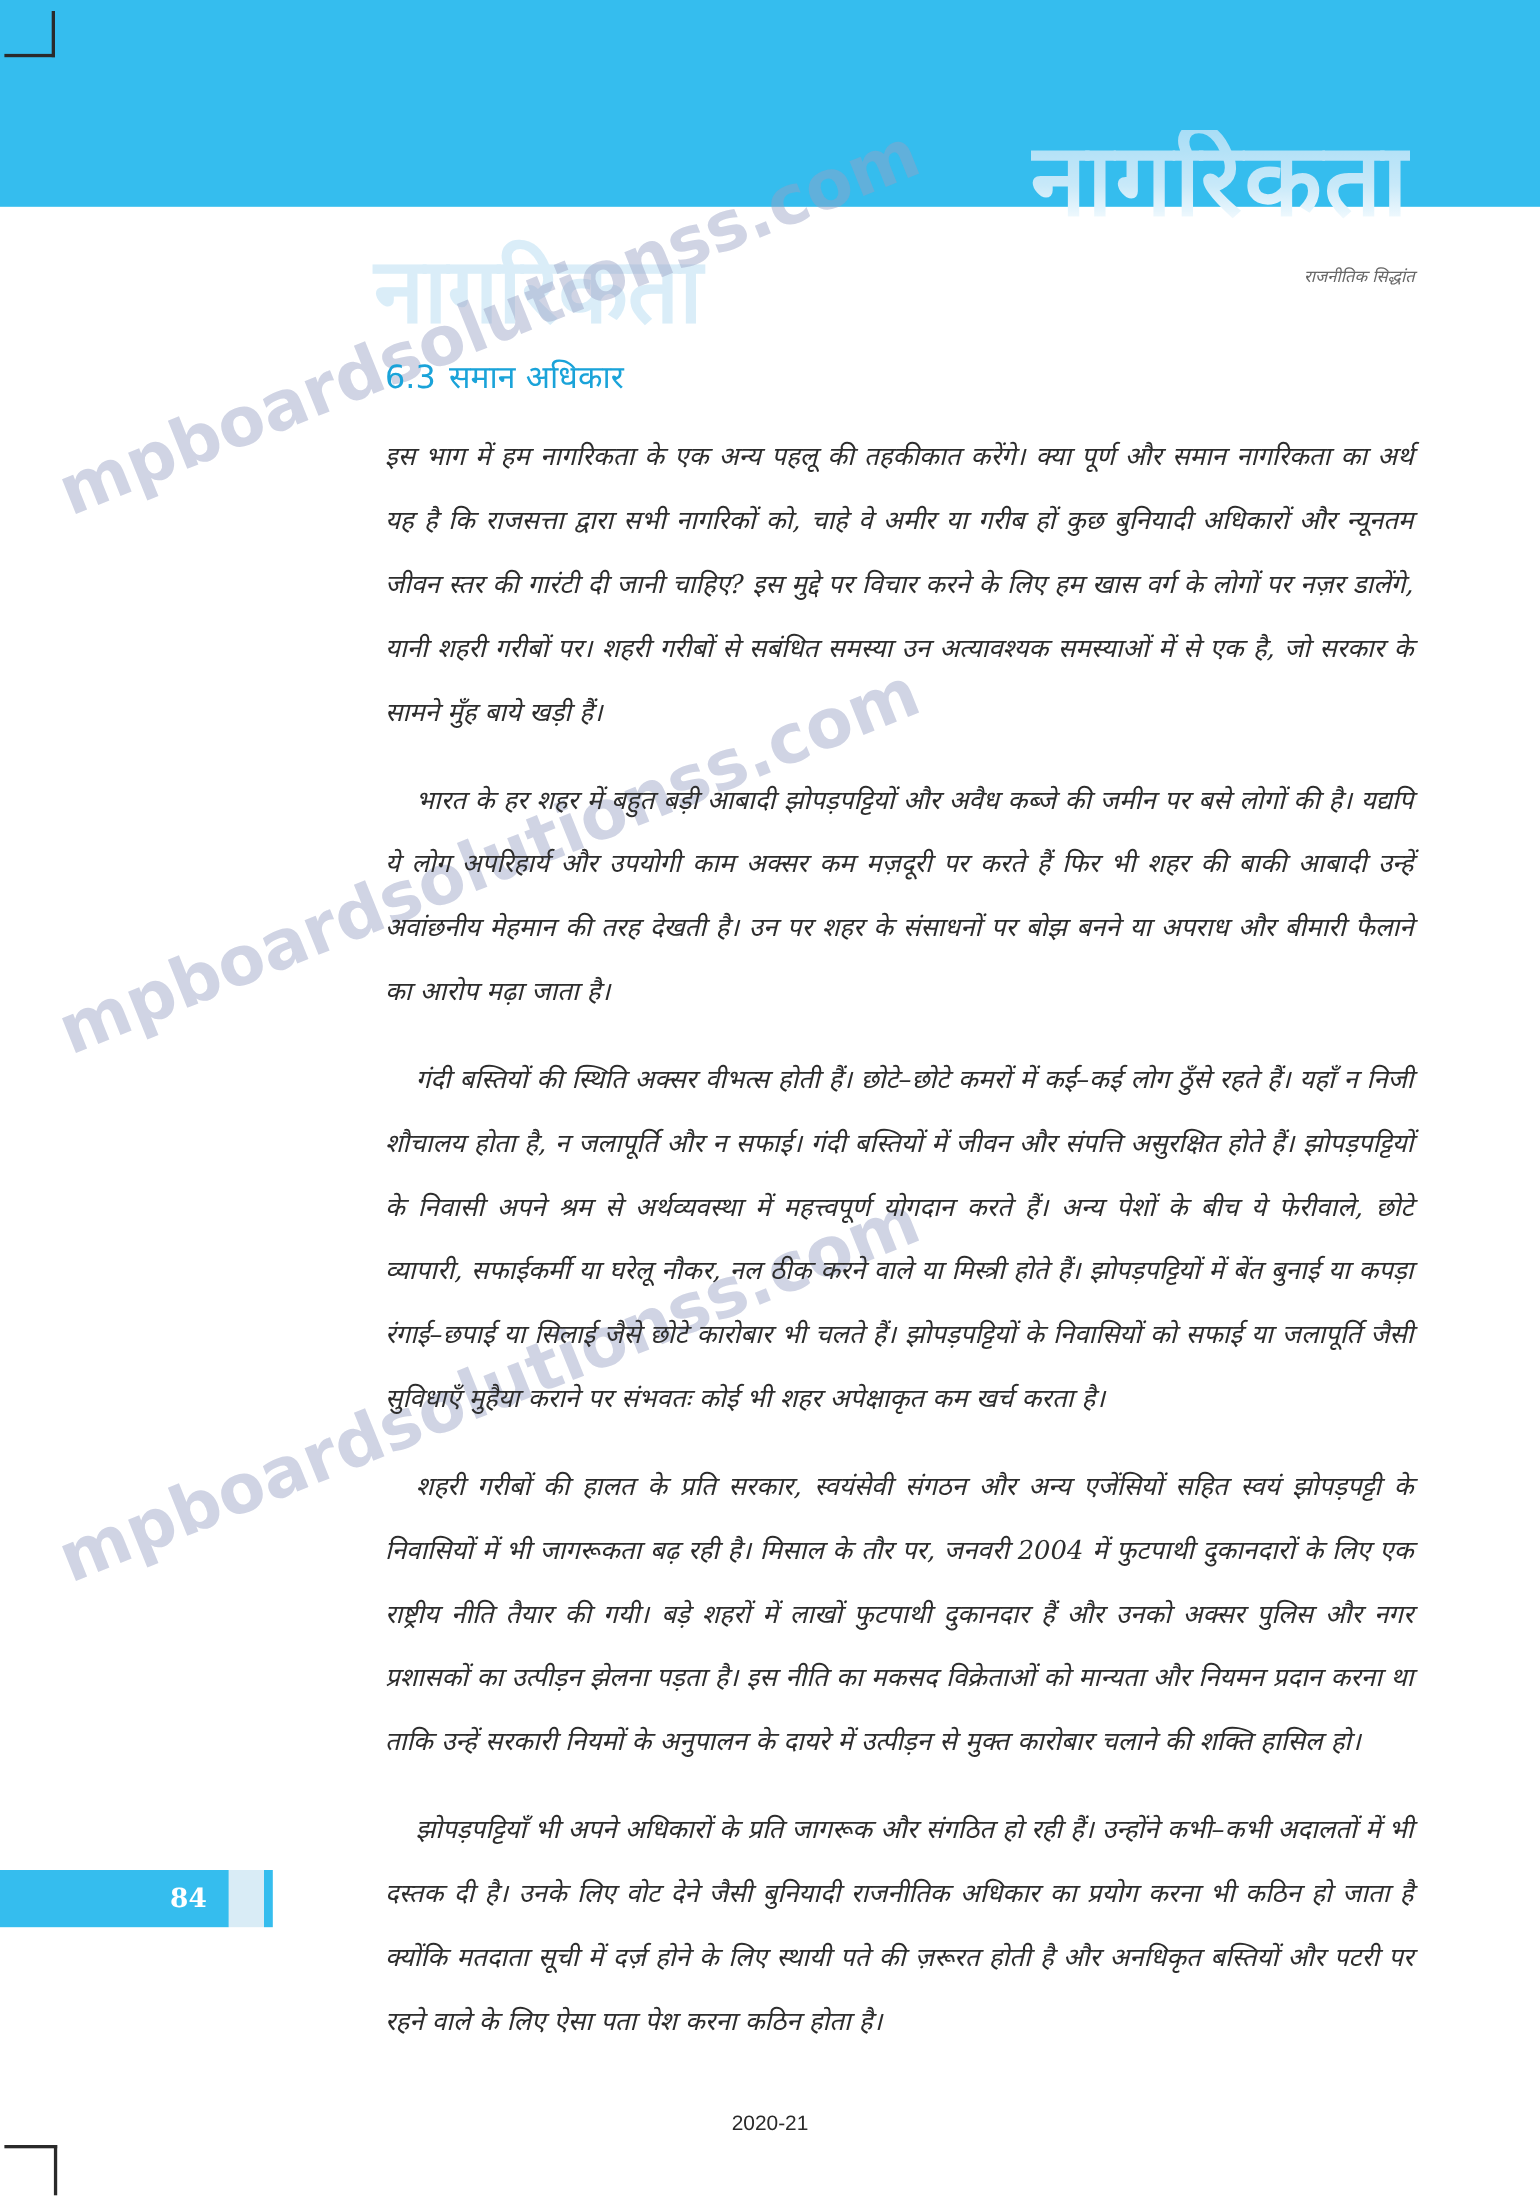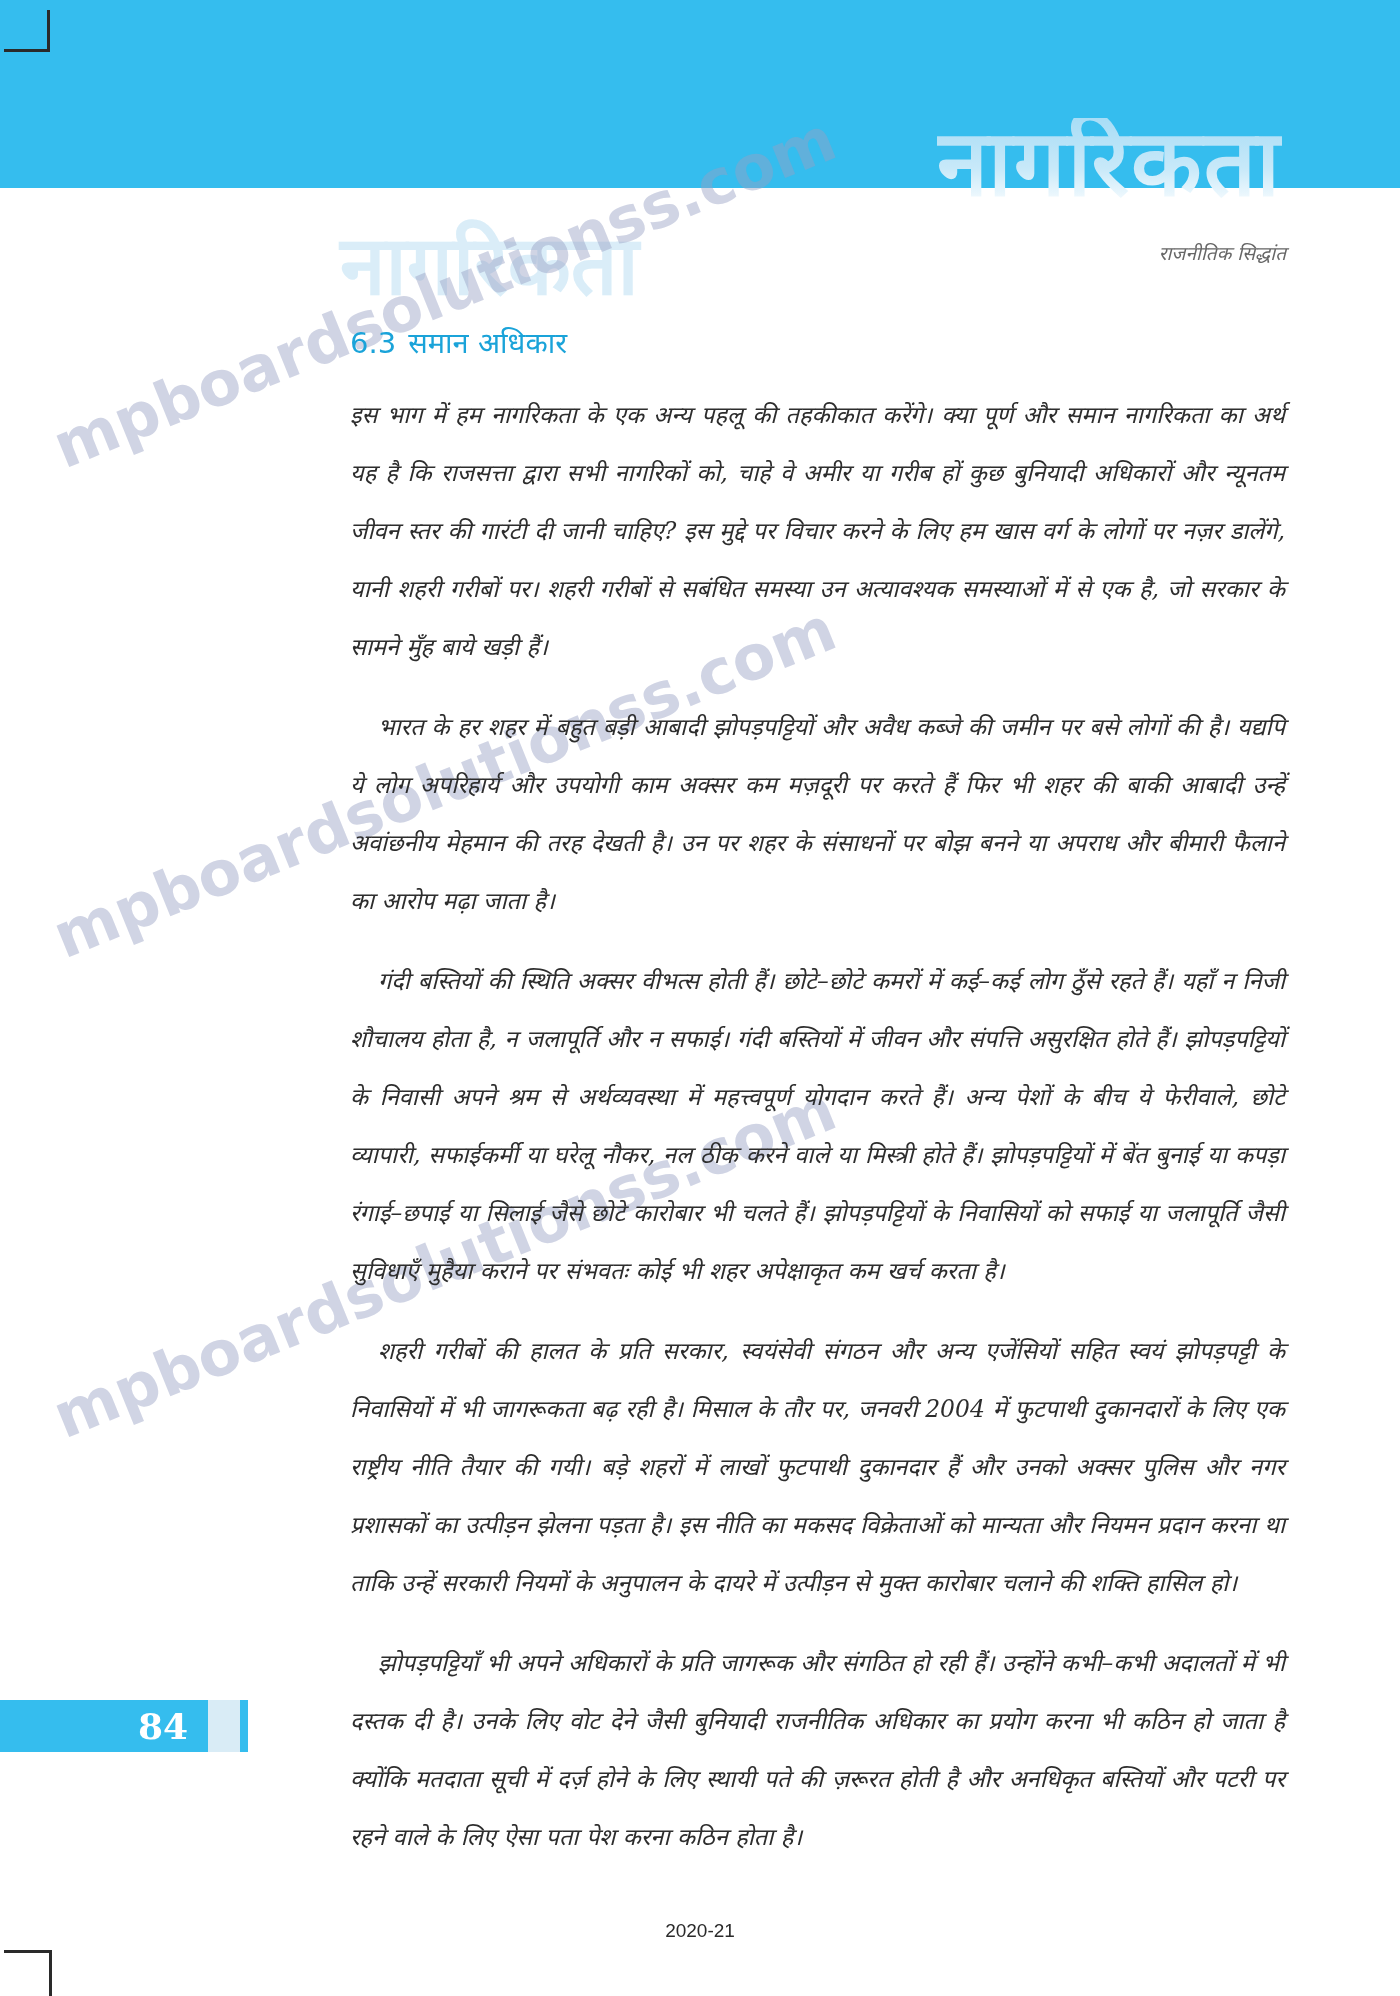--- a/index.html
+++ b/index.html
@@ -50,21 +50,21 @@
       background: linear-gradient(to bottom, #a8ddf6 0%, #c8e9f9 55%, #ffffff 100%);
       -webkit-background-clip: text;
       background-clip: text;
       letter-spacing: 2px;
     }
     .running-head {
       position: absolute;
       right: 114px;
       top: 240px;
       font-family: "DejaVu Sans", sans-serif;
-      font-size: 19px;
+      font-size: 15px;
       font-style: italic;
       color: #666666;
     }
     .ghost-title {
       position: absolute;
       left: 340px;
       top: 225px;
       font-family: "DejaVu Sans", sans-serif;
       font-size: 82px;
       font-weight: bold;
@@ -143,21 +143,21 @@
     .page-number {
       position: absolute;
       left: 0;
       top: 1700px;
       width: 188px;
       height: 52px;
       line-height: 52px;
       text-align: right;
       font-family: "DejaVu Serif", serif;
       font-weight: bold;
-      font-size: 36px;
+      font-size: 24px;
       color: #ffffff;
     }
     .footer-year {
       position: absolute;
       left: 0;
       width: 1400px;
       top: 1920px;
       text-align: center;
       font-family: "Liberation Sans", sans-serif;
       font-size: 19px;

